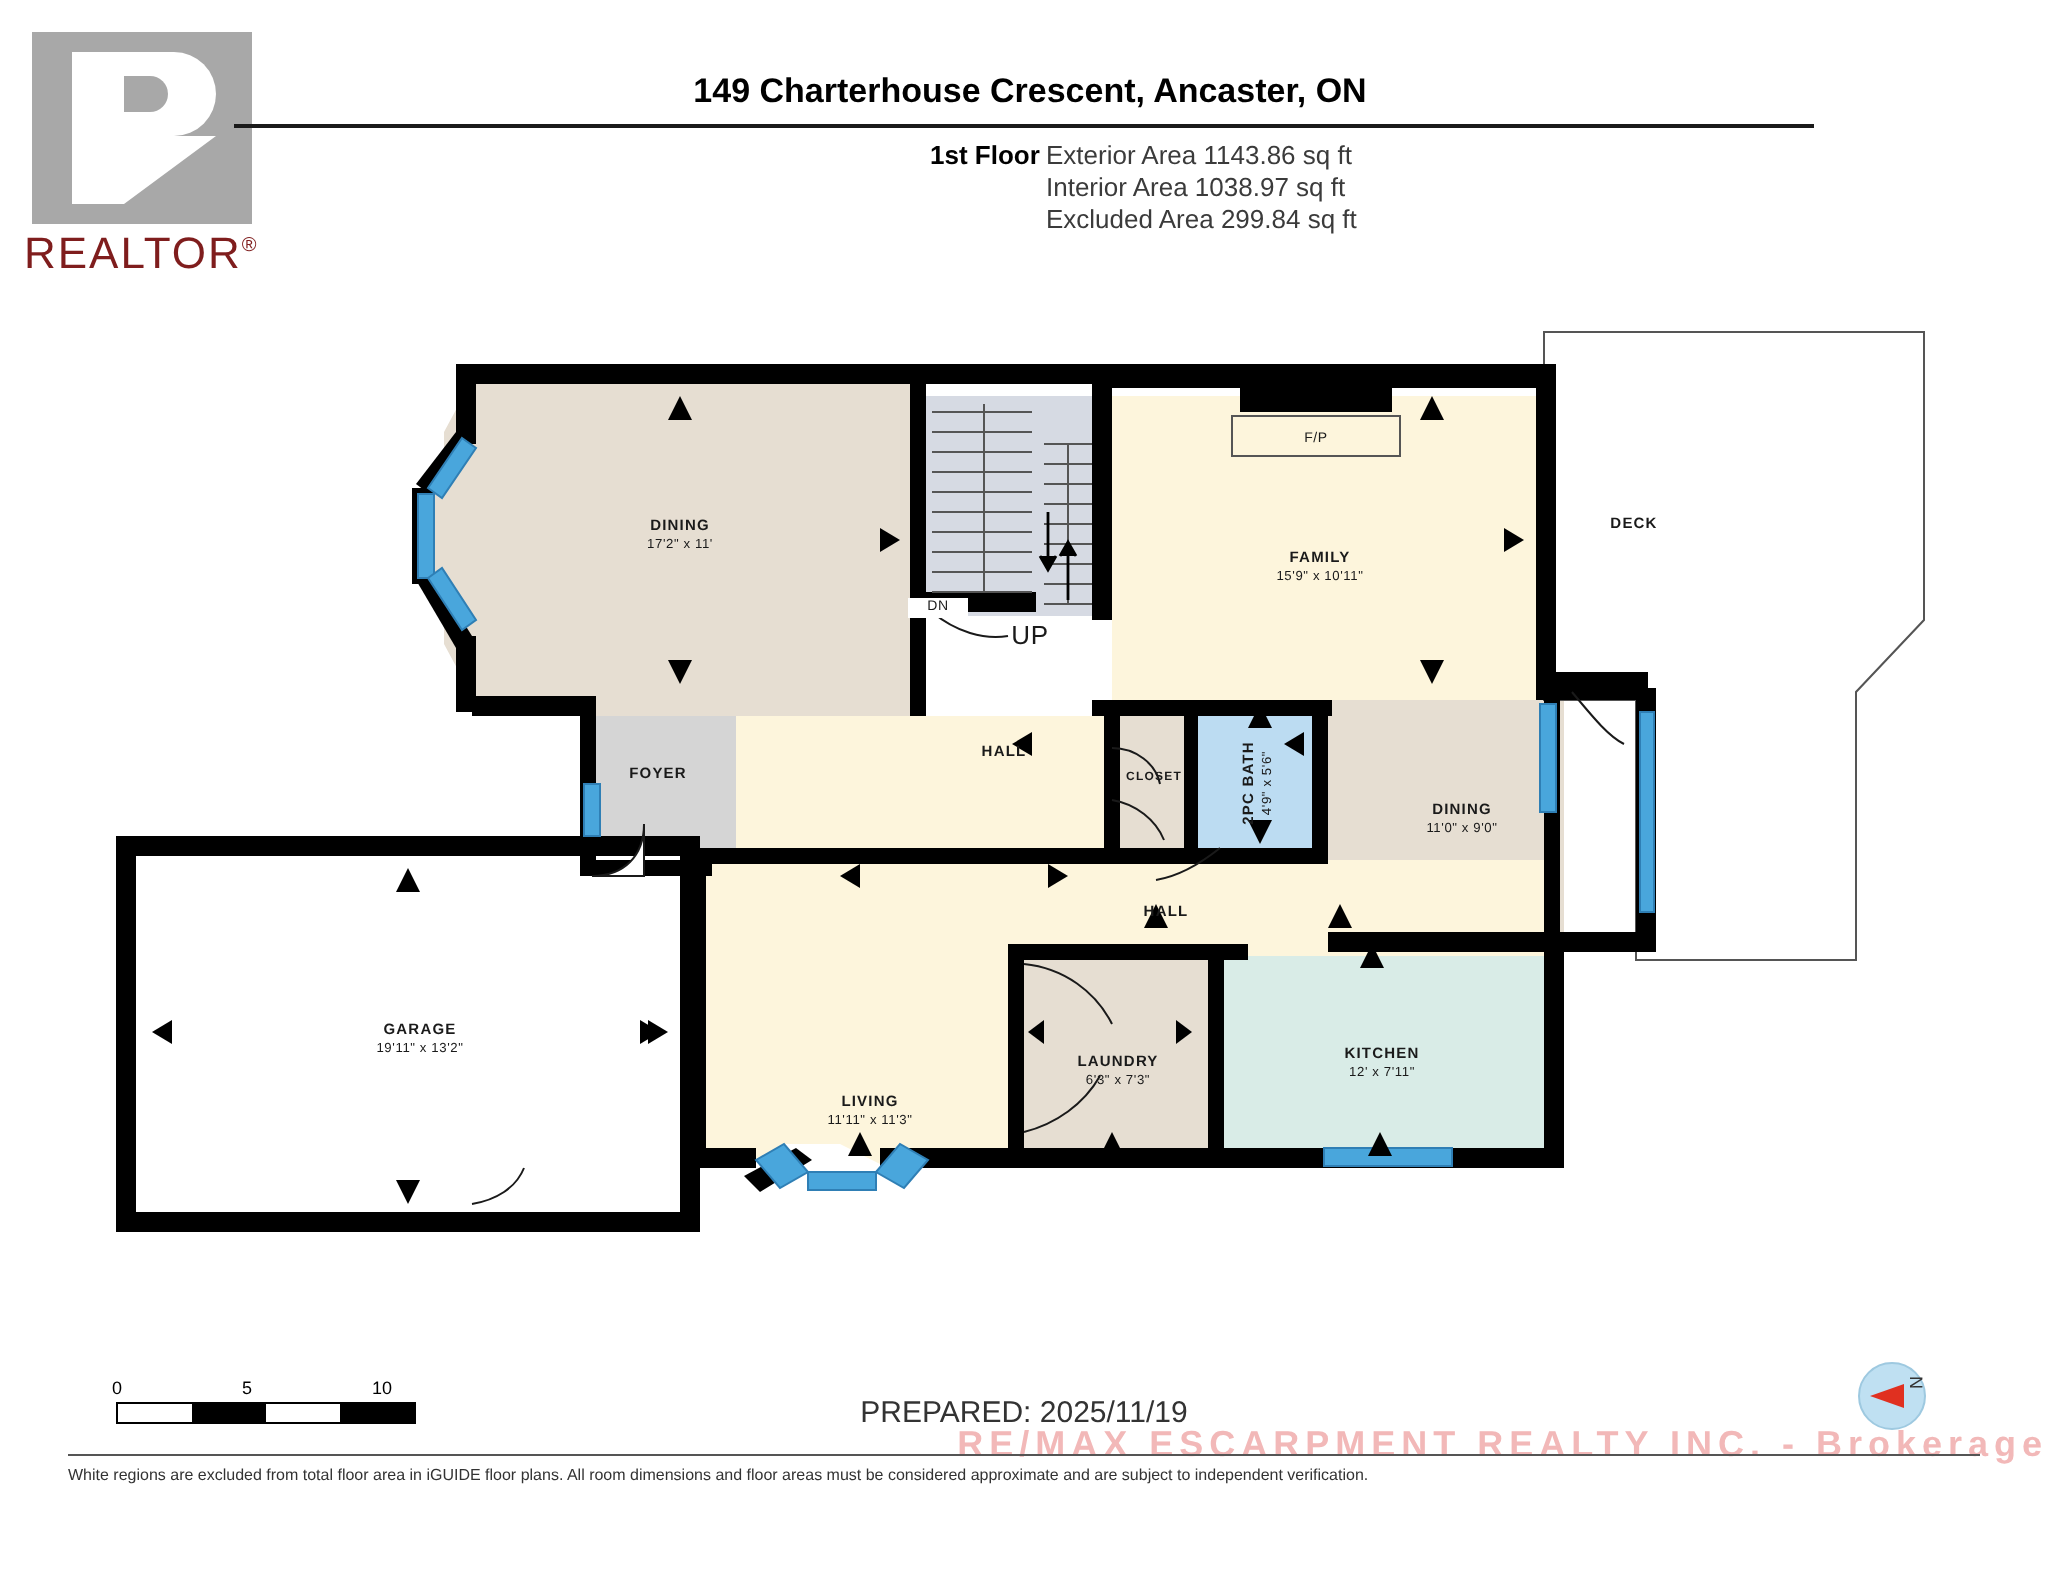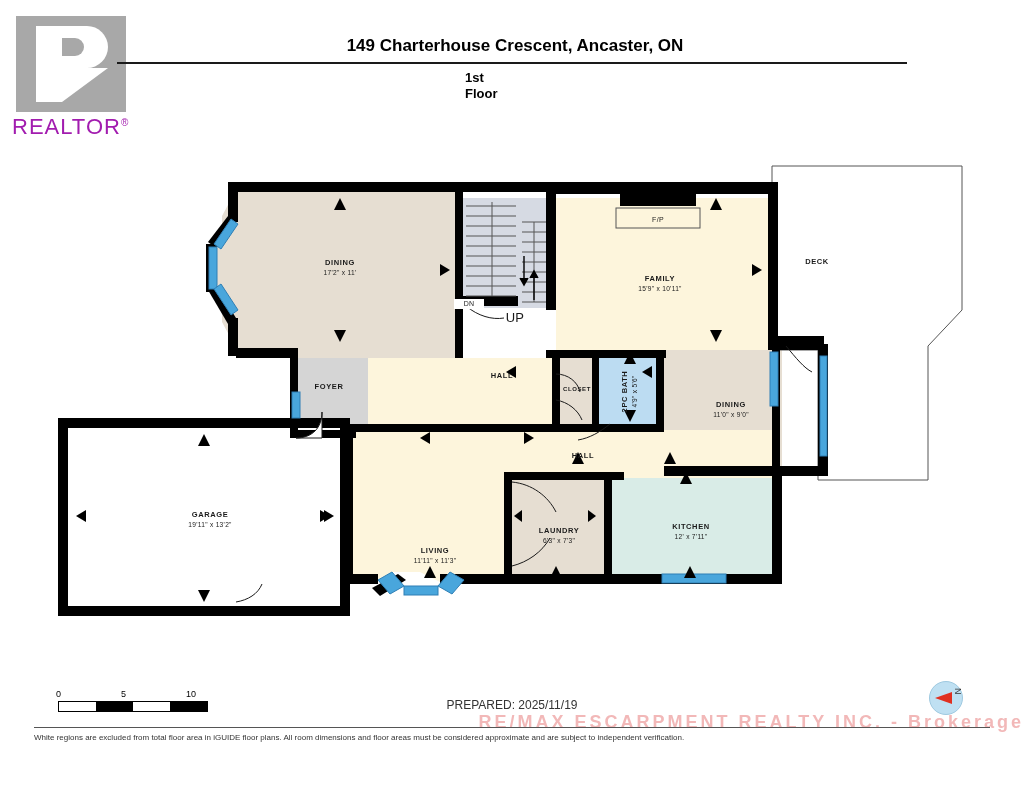--- a/index.html
+++ b/index.html
@@ -11,21 +11,21 @@
   
   #realtor-logo{position:absolute;left:10px;top:16px;width:132px;height:124px;}
   #realtor-logo .rbox{position:absolute;left:6px;top:0;width:110px;height:96px;background:#a8a8a8;}
   #realtor-logo .stem{position:absolute;left:20px;top:10px;width:26px;height:76px;background:#fff;}
   #realtor-logo .bowl{position:absolute;left:46px;top:10px;width:46px;height:42px;background:#fff;
       border-radius:0 22px 22px 0;}
   #realtor-logo .inner{position:absolute;left:46px;top:22px;width:22px;height:18px;background:#a8a8a8;
       border-radius:0 10px 10px 0;}
   #realtor-logo .leg{position:absolute;left:46px;top:52px;width:0;height:0;
       border-left:46px solid #fff;border-top:0 solid transparent;border-bottom:34px solid transparent;}
-  #realtor-logo .word{position:absolute;left:2px;top:98px;font-size:22px;letter-spacing:1px;color:#a21caf;}
+  #realtor-logo .word{position:absolute;left:2px;top:98px;font-size:22px;letter-spacing:1px;color:#7f1d1d;}
   #realtor-logo .reg{font-size:10px;vertical-align:super;}
   #title{position:absolute;left:120px;top:36px;width:790px;text-align:center;
       font-size:17px;font-weight:bold;color:#000;}
   #title-rule{position:absolute;left:117px;top:62px;width:790px;height:2px;background:#1a1a1a;}
   #floor-info{position:absolute;left:455px;top:70px;font-size:13px;color:#3b3b3b;line-height:16px;}
   #floor-info .flabel{position:absolute;left:10px;top:0;font-weight:bold;color:#000;}
   #floor-info .flist{margin-left:68px;}
   
   #plan{position:absolute;left:0;top:0;width:1024px;height:791px;}
   .rm-label{position:absolute;text-align:center;font-size:7.5px;color:#1a1a1a;line-height:9.5px;
@@ -34,21 +34,21 @@
   .rm-label .dim{font-size:6.6px;}
   .vert{transform:rotate(-90deg);transform-origin:center center;}
   
   #scalebar{position:absolute;left:58px;top:701px;width:148px;height:9px;border:1px solid #000;
       display:flex;}
   #scalebar div{flex:1;}
   .sb-w{background:#fff;}
   .sb-b{background:#000;}
   .sb-num{position:absolute;font-size:9px;color:#000;}
   #sb-ft{position:absolute;left:194px;top:703px;font-size:9px;}
-  #prepared{position:absolute;left:0;top:698px;width:1024px;text-align:center;font-size:12px;color:#333;}
+  #prepared{position:absolute;left:0;top:698px;width:1024px;text-align:center;font-size:15px;color:#333;}
   #watermark{position:absolute;left:0;top:712px;width:1024px;text-align:right;
       font-size:18px;font-weight:bold;letter-spacing:3px;color:#f2b8b8;white-space:nowrap;}
   #foot-rule{position:absolute;left:34px;top:727px;width:956px;height:1px;background:#555;}
   #disclaimer{position:absolute;left:34px;top:733px;width:956px;font-size:8px;color:#333;
       text-align:left;}
   #compass{position:absolute;left:929px;top:681px;width:32px;height:32px;border-radius:50%;
       background:#bfe0f2;border:1px solid #9ec9e0;}
   #compass .arrow{position:absolute;left:5px;top:10px;width:0;height:0;
       border-top:6px solid transparent;border-bottom:6px solid transparent;border-right:17px solid #e03020;}
   #compass-n{position:absolute;left:963px;top:688px;font-size:9px;color:#333;
@@ -64,20 +64,25 @@
     <div class="inner"></div>
     <div class="leg"></div>
   </div>
   <div class="word"><span>REALTOR</span><span class="reg">®</span></div>
 </div>
 
 <div id="title">149 Charterhouse Crescent, Ancaster, ON</div>
 <div id="title-rule"></div>
 <div id="floor-info">
   <div class="flabel">1st Floor</div>
+  <div class="flist">
+    <div>Exterior Area 1143.86 sq ft</div>
+    <div>Interior Area 1038.97 sq ft</div>
+    <div>Excluded Area 299.84 sq ft</div>
+  </div>
 </div>
 
 <svg id="plan" viewBox="0 0 1024 791">
 
   <polygon points="236,190 455,190 455,358 290,358 290,348 236,348 222,322 222,300 214,290 214,248 222,238 222,216" fill="#e6ded2"></polygon>
 
   <polygon points="556,198 775,198 775,350 660,350 660,358 556,358" fill="#fdf5dc"></polygon>
 
   <rect x="462" y="198" width="92" height="110" fill="#d6dae3"></rect>
 

